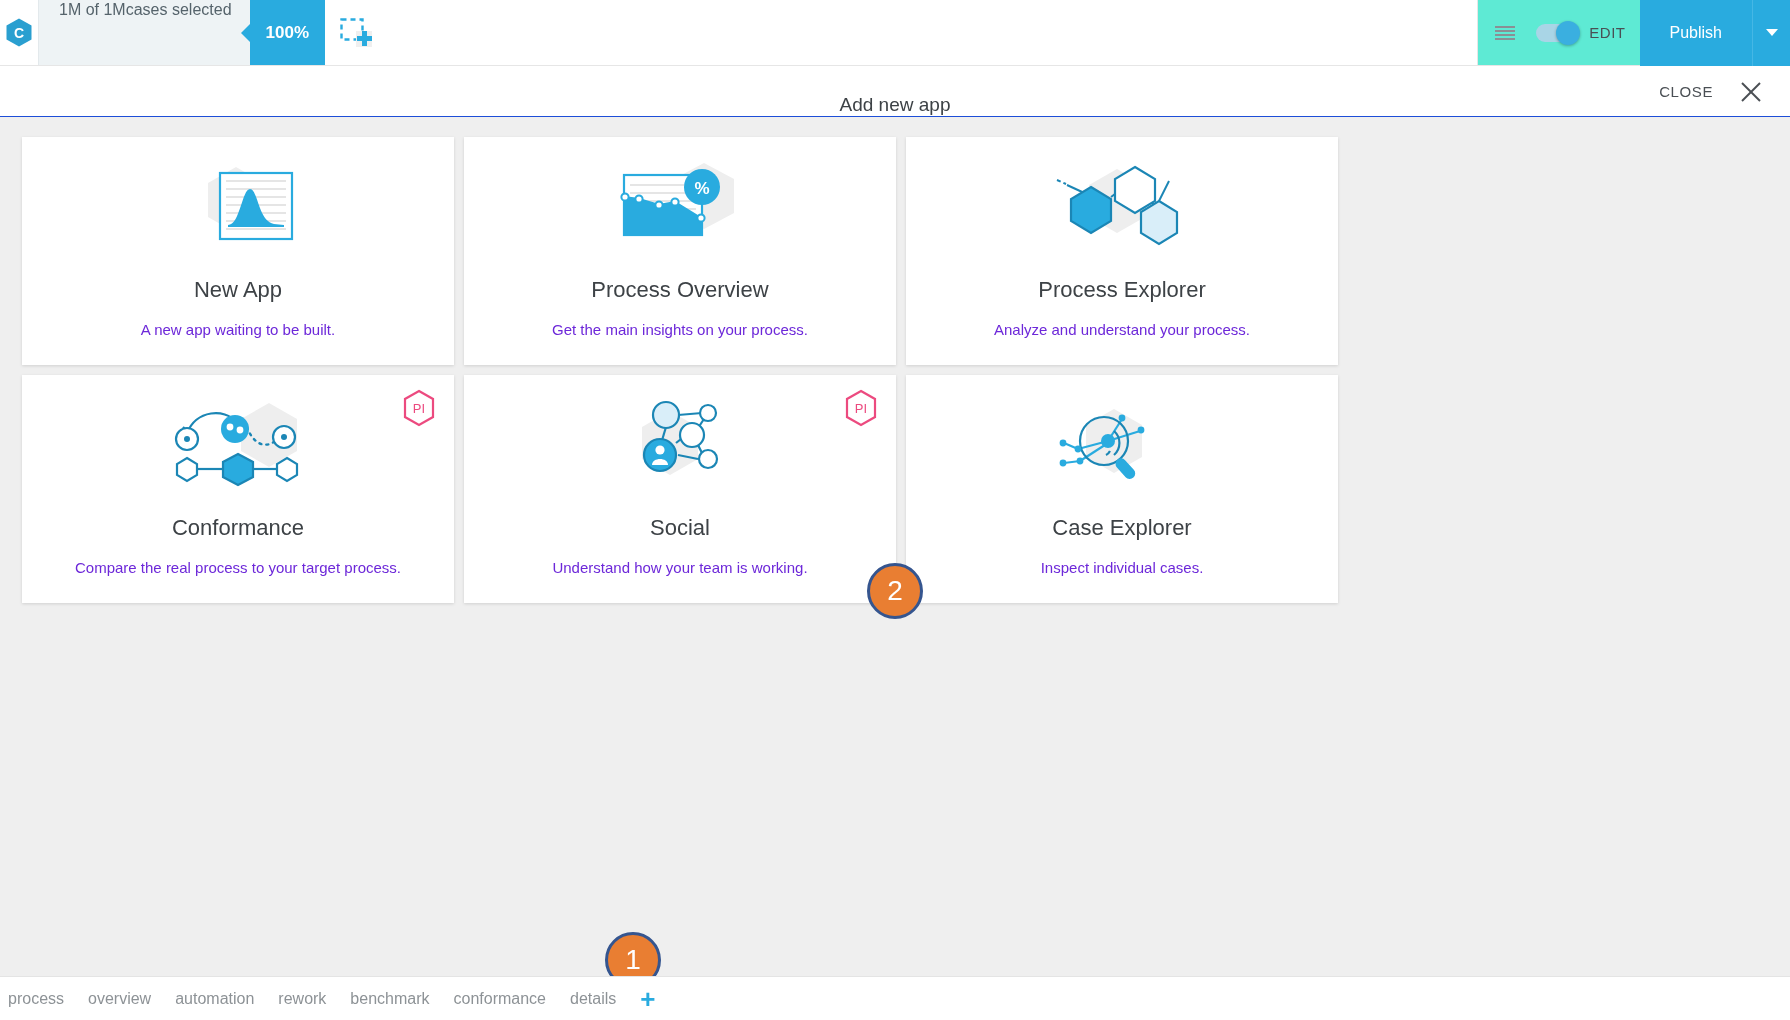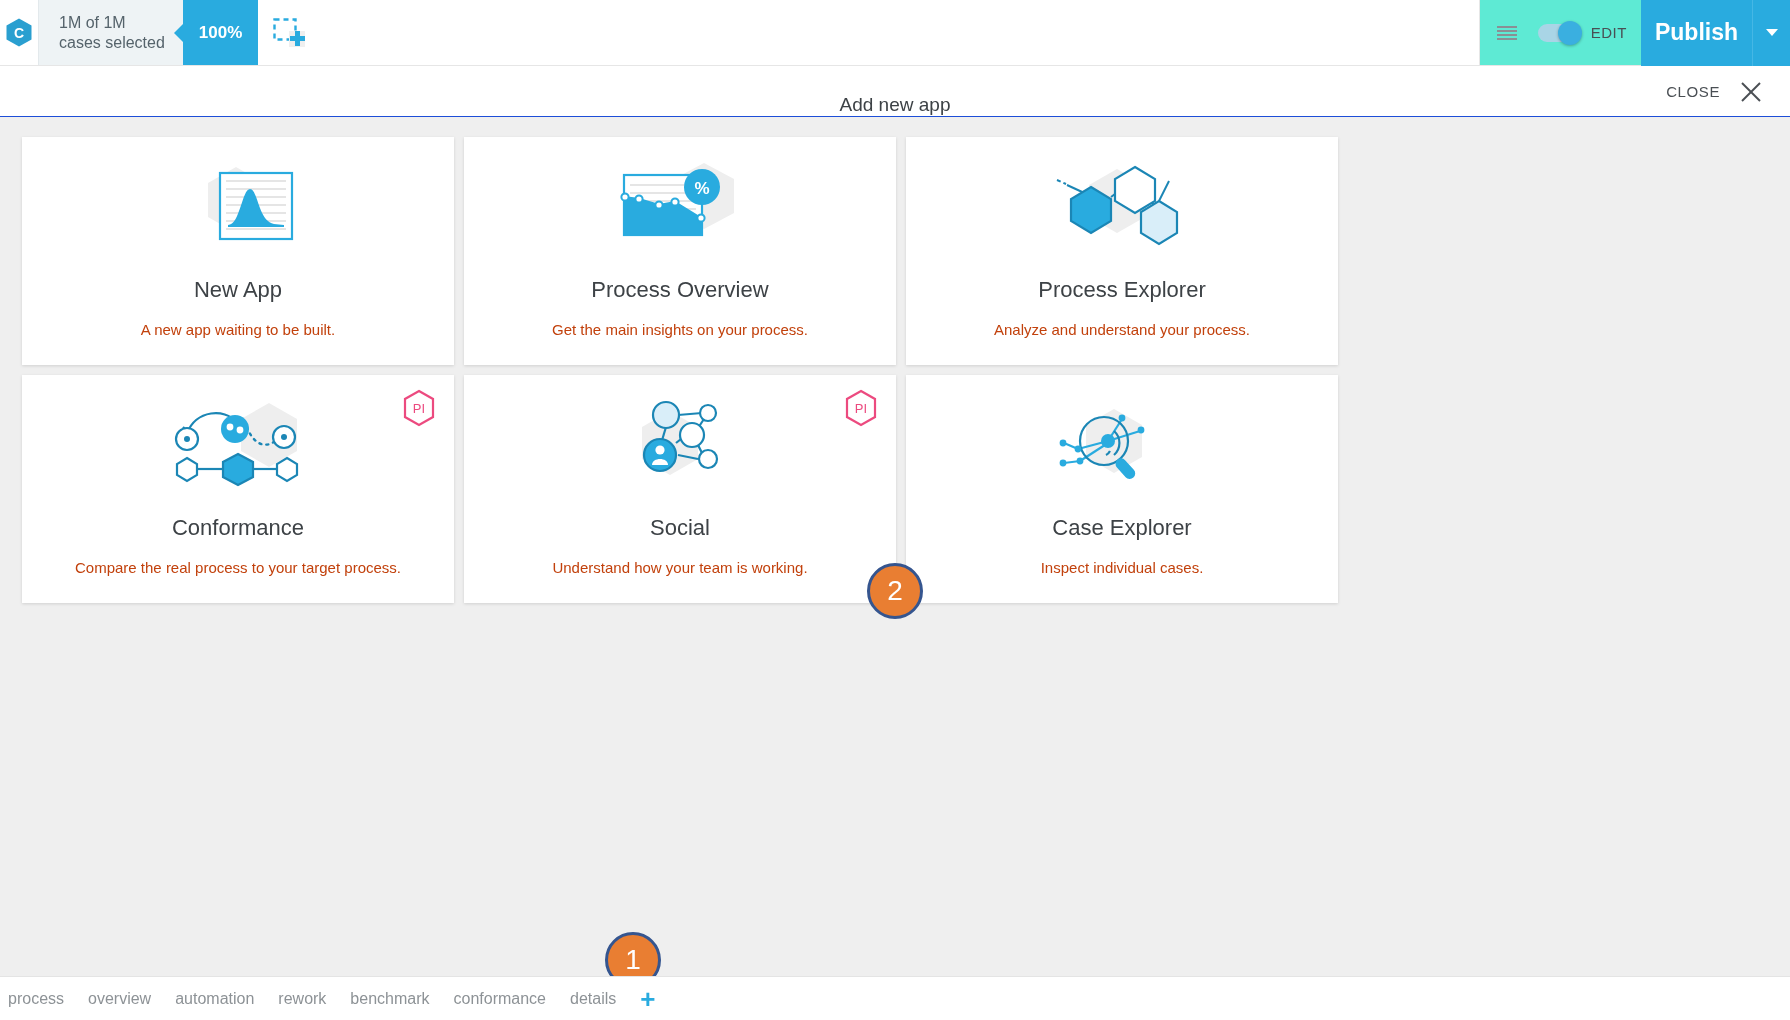--- a/index.html
+++ b/index.html
@@ -20,21 +20,21 @@
     width: 38px; display: flex; align-items: center; justify-content: center;
     flex: 0 0 38px;
   }
   .hexlogo { width: 26px; height: 29px; display: block; }
 
   .sel-block {
     display: flex; align-items: stretch; background: #eef3f5;
     flex: 0 0 auto; border-left: 1px solid #e3e9ec;
   }
   .sel-text {
-    display: flex; flex-direction: column; justify-content: center;
+    display: flex; flex-direction: row; justify-content: center;
     padding: 0 18px 0 20px; color: #55636b; font-size: 16px; line-height: 20px;
     white-space: nowrap;
   }
   .sel-pct {
     background: #29abdf; color: #fff; font-size: 17px; font-weight: bold;
     display: flex; align-items: center; justify-content: center;
     padding: 0 16px; position: relative;
   }
   .sel-pct::before {
     content: ""; position: absolute; left: -9px; top: 50%;
@@ -57,23 +57,23 @@
     width: 42px; height: 18px; border-radius: 9px; background: #a9d5e6;
     position: relative; margin-right: 11px;
   }
   .toggle .knob {
     position: absolute; right: -2px; top: -3px; width: 24px; height: 24px;
     border-radius: 50%; background: #3aafe0; box-shadow: 0 1px 3px rgba(0,0,0,.3);
   }
   .edit-label { font-size: 15px; color: #4a4f54; letter-spacing: .5px; }
 
   .publish-btn {
-    background: #29abdf; color: #fff; font-size: 23px; font-weight: bold;
-    display: flex; align-items: center; justify-content: center;
-    padding: 0 14px; height: 66px; cursor: pointer;
+    background: #29abdf; color: #fff; font-size: 16px; font-weight: normal;
+    display: flex; align-items: center; justify-content: center;
+    padding: 0 30px; height: 66px; cursor: pointer;
   }
   .publish-caret {
     background: #29abdf; width: 38px; height: 66px;
     display: flex; align-items: center; justify-content: center;
     border-left: 1px solid #45b7e5; cursor: pointer;
   }
   .publish-caret i {
     display: block; width: 0; height: 0;
     border-left: 6px solid transparent; border-right: 6px solid transparent;
     border-top: 7px solid #fff;
@@ -81,39 +81,39 @@
 
   
   .subheader {
     position: absolute; left: 0; top: 66px; width: 1790px; height: 51px;
     background: #fff; display: flex; align-items: flex-end; justify-content: center;
     border-bottom: 1px solid #1d4ed8;
   }
   .subheader-title { font-size: 19px; color: #3d4246; }
   .close-area {
     position: absolute; right: 28px; top: 0; height: 51px;
-    display: flex; align-items: center; gap: 20px; cursor: pointer;
+    display: flex; align-items: center; gap: 27px; cursor: pointer;
   }
   .close-label { font-size: 15px; color: #4a4f54; letter-spacing: .6px; }
 
   
   .grid {
     position: absolute; left: 22px; top: 137px;
     width: 1750px;
     display: flex; flex-wrap: wrap; gap: 10px;
   }
   .card {
     width: 432px; height: 228px; background: #fff;
     box-shadow: 0 1px 3px rgba(0,0,0,.13);
     position: relative; cursor: pointer;
     display: flex; flex-direction: column; align-items: center;
   }
   .card-ill { height: 112px; display: flex; align-items: center; justify-content: center; margin-top: 18px; }
   .card-title { font-size: 22px; color: #3d4246; margin-top: 10px; }
-  .card-desc { font-size: 15px; color: #c2410c; margin-top: 18px; }
+  .card-desc { font-size: 15px; color: #6d28d9; margin-top: 18px; }
   .pi-badge { position: absolute; right: 18px; top: 14px; }
 
   
   .marker {
     position: absolute; width: 56px; height: 56px; border-radius: 50%;
     background: #e97e32; border: 3px solid #35558f;
     color: #fff; font-size: 28px;
     display: flex; align-items: center; justify-content: center;
   }
   #marker-2 { left: 867px; top: 563px; }

